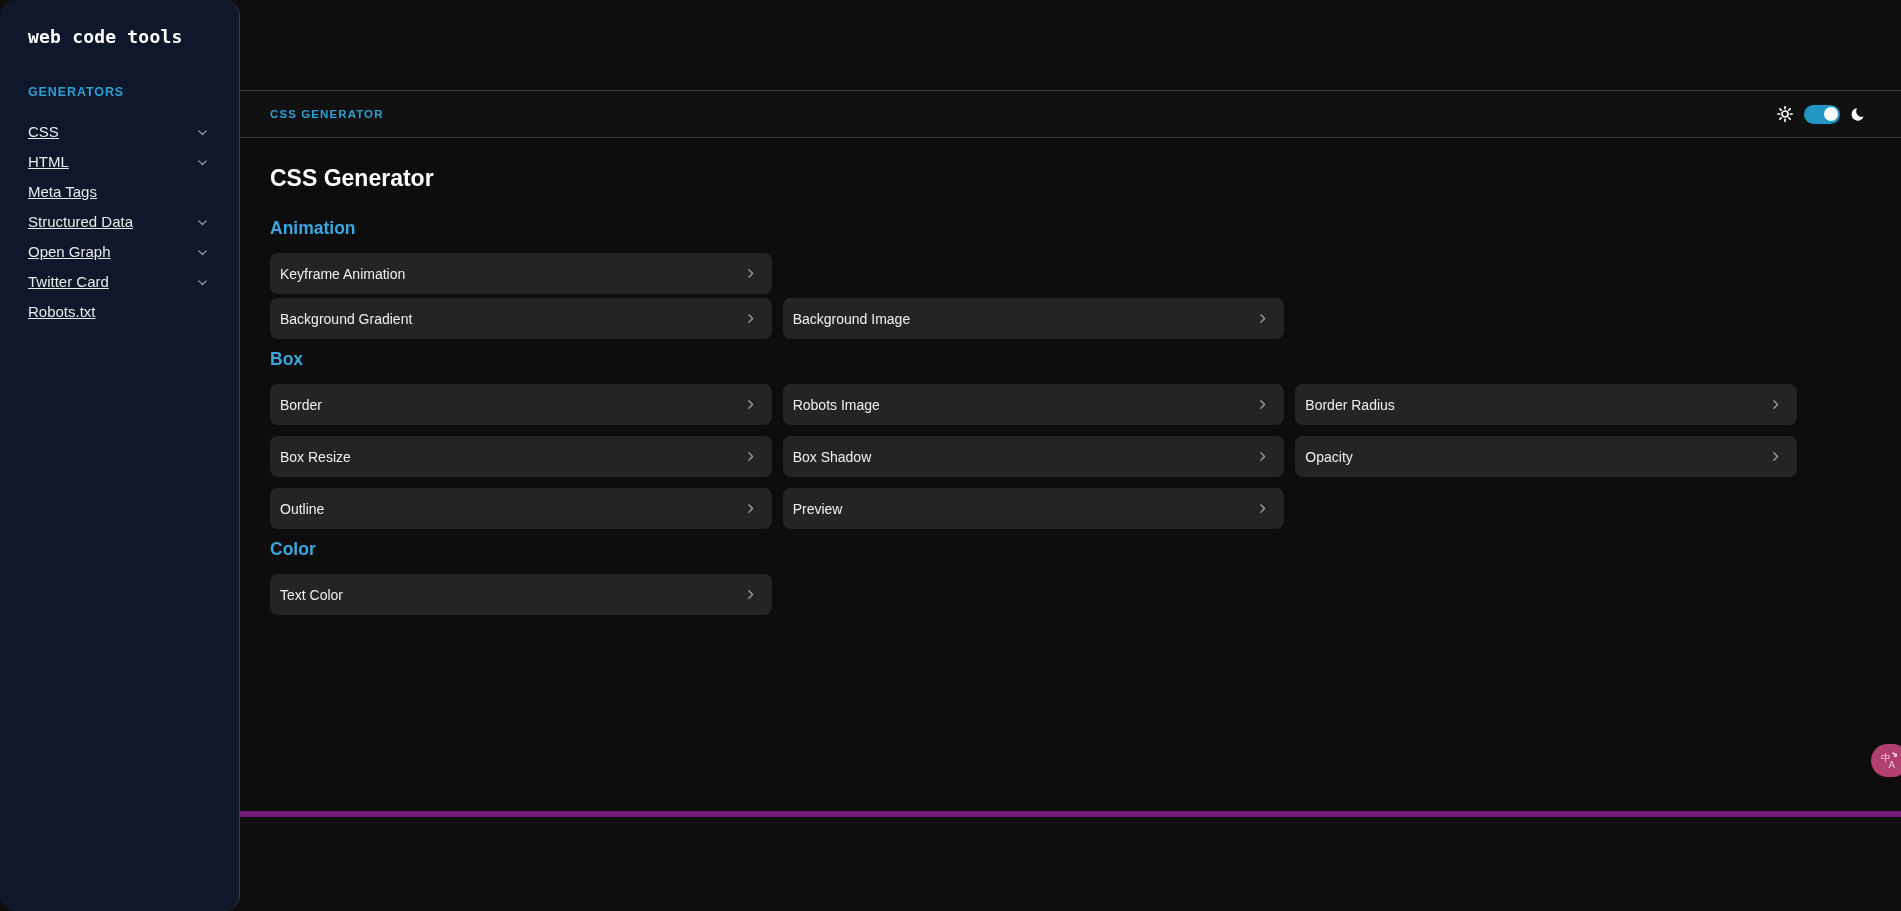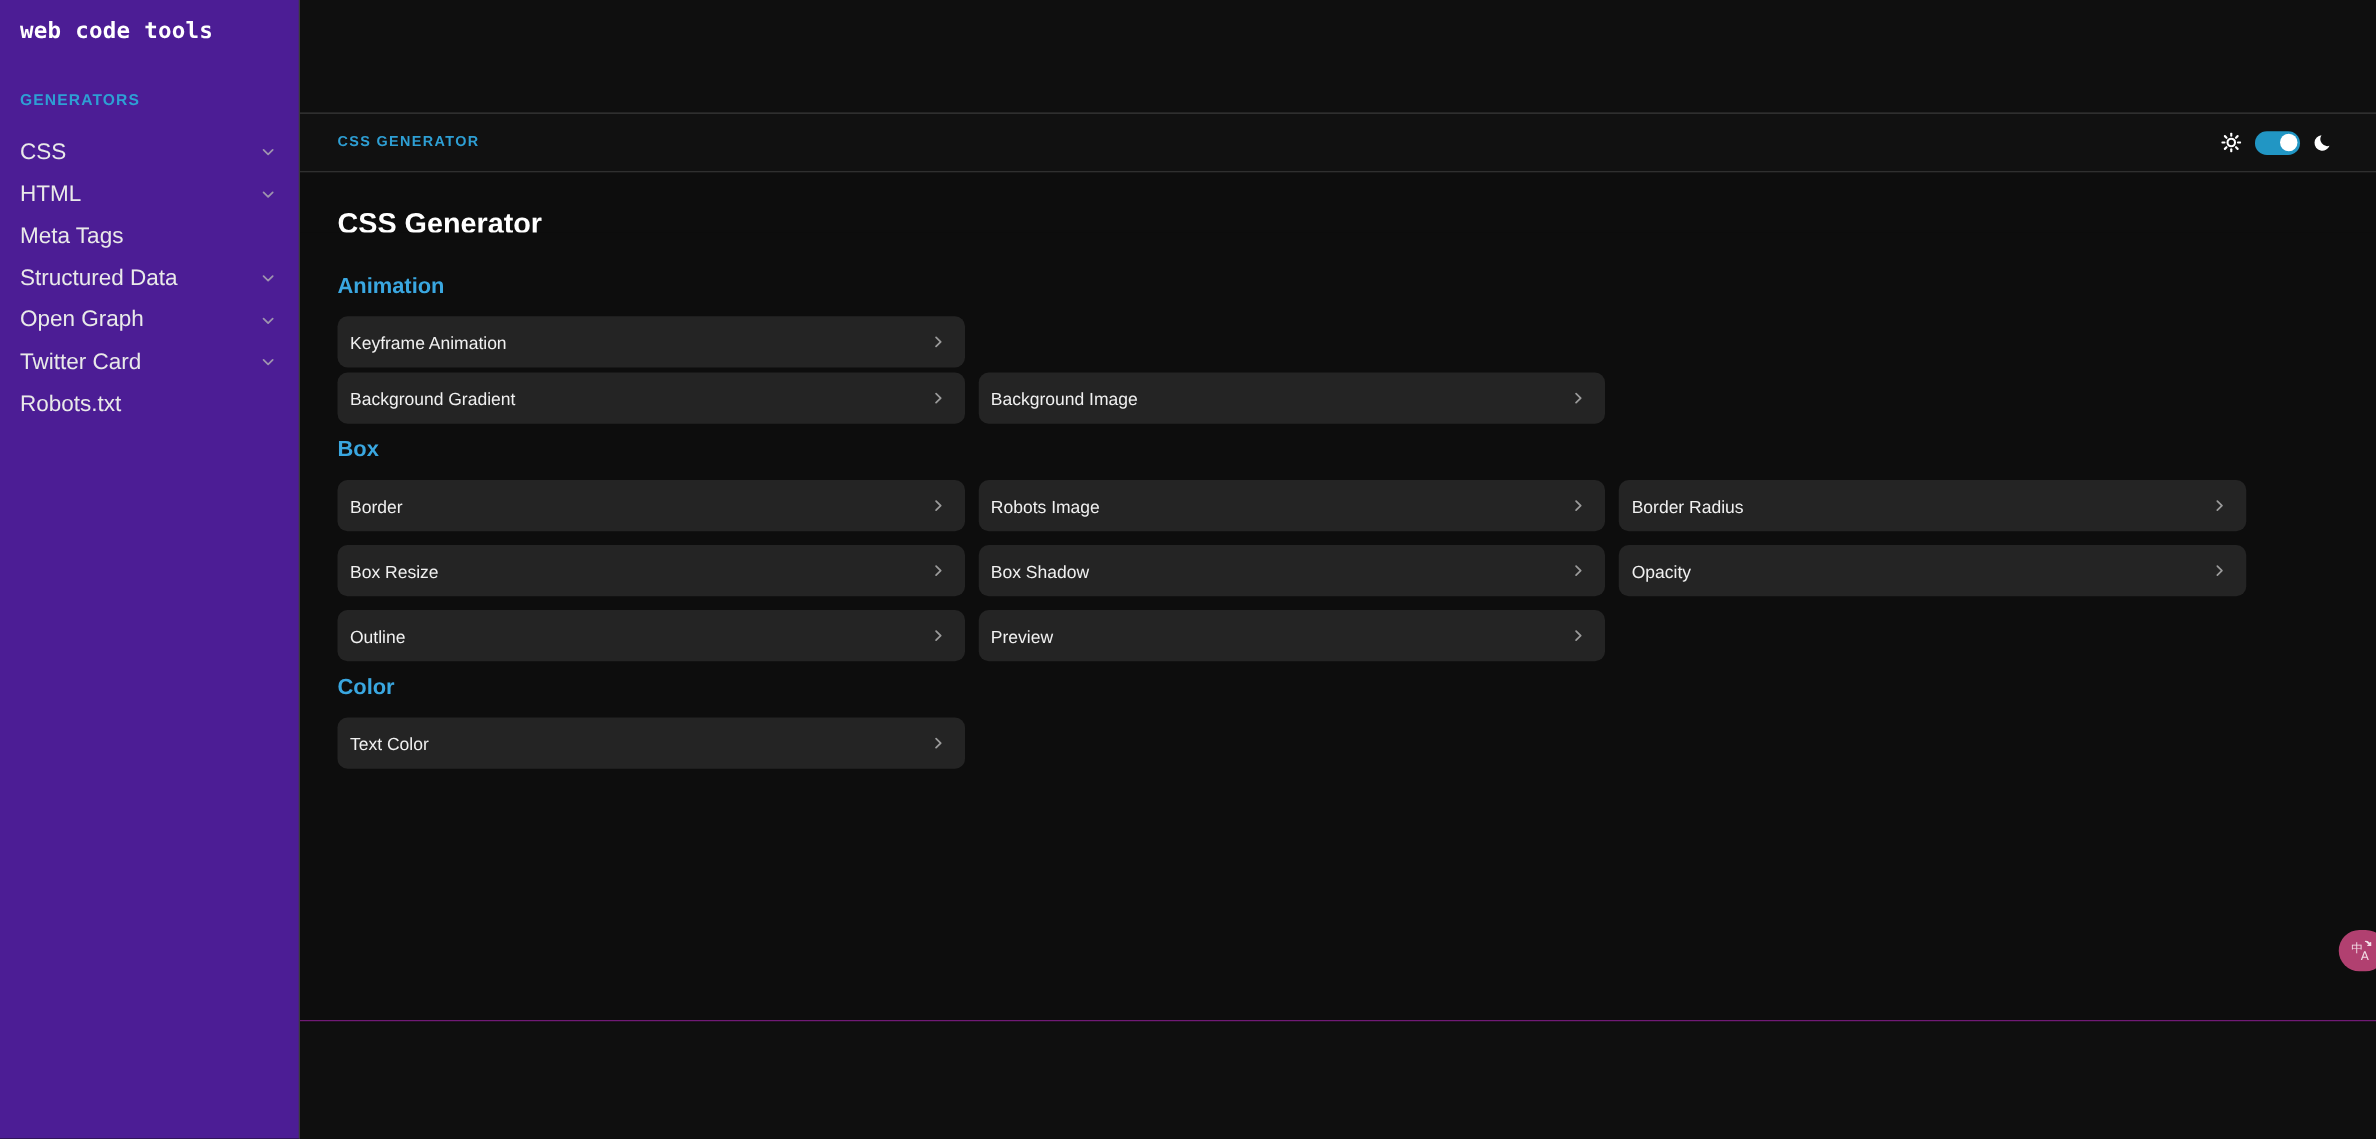--- a/index.html
+++ b/index.html
@@ -8,42 +8,43 @@
     width:1901px; height:911px;
     background:#0d0d0d;
     font-family:"Liberation Sans", sans-serif;
     overflow:hidden;
   }
   .app { display:flex; width:1901px; height:911px; }
 
   
   .sidebar {
     width:240px; flex:0 0 240px; height:911px;
-    background:#4c1d95;
+    background:#0f172a;
     border-right:1px solid #3a3a3a;
-    padding:0;
+    padding:12px;
+    border-radius:16px;
   }
   .brand {
     font-family:"DejaVu Sans Mono","Liberation Mono",monospace;
     font-size:18px; font-weight:700; color:#ffffff;
     letter-spacing:0.2px;
     padding:14px 16px 0 16px;
     white-space:nowrap;
   }
   .nav { padding-top:38px; }
   .nav-head {
     font-size:12.5px; font-weight:700; letter-spacing:0.9px;
     color:#2e9fd4; padding:0 16px; margin-bottom:18px;
   }
   .nav-item {
     display:flex; align-items:center; justify-content:space-between;
     padding:6px 18px 6px 16px; min-height:27px;
     cursor:pointer;
   }
-  .nav-label { font-size:18px; color:#e9e9e9; line-height:1.2; }
+  .nav-label { font-size:15px; color:#e9e9e9; line-height:1.2;text-decoration:underline; }
   .chev-d { width:13px; height:13px; flex:0 0 13px; opacity:.78; }
   .chev-d path, .chev-r path { stroke:#b6b6b6; stroke-width:1.7; fill:none;
       stroke-linecap:round; stroke-linejoin:round; }
 
   
   .main { flex:1 1 auto; height:911px; position:relative; background:#0d0d0d; }
 
   .topbar { height:90px; background:#0f0f0f; }
 
   .crumbbar {
@@ -79,21 +80,21 @@
     background:#0d0d0d;
   }
   .ptitle { font-size:23px; font-weight:700; color:#ffffff; line-height:1.25; }
   .psub { font-size:14.5px; color:#dedede; margin-top:12px; line-height:1.3; }
 
   .content {
     height:null;
     position:absolute; top:186px; left:0; right:0; bottom:94px;
     overflow:hidden;
     padding:22px 47px 0 30px;
-    border-bottom:1px solid #701a75;
+    border-bottom:6px solid #701a75;
     background:#0d0d0d;
   }
   .section { margin-bottom:4px; }
   .sec-title {
     font-size:17.5px; font-weight:700; color:#3aa7e0;
     margin:10px 0 14px 0;
   }
   .grid {
     display:grid; grid-template-columns:repeat(3, 1fr);
     gap:11px 11px; width:1527px;

